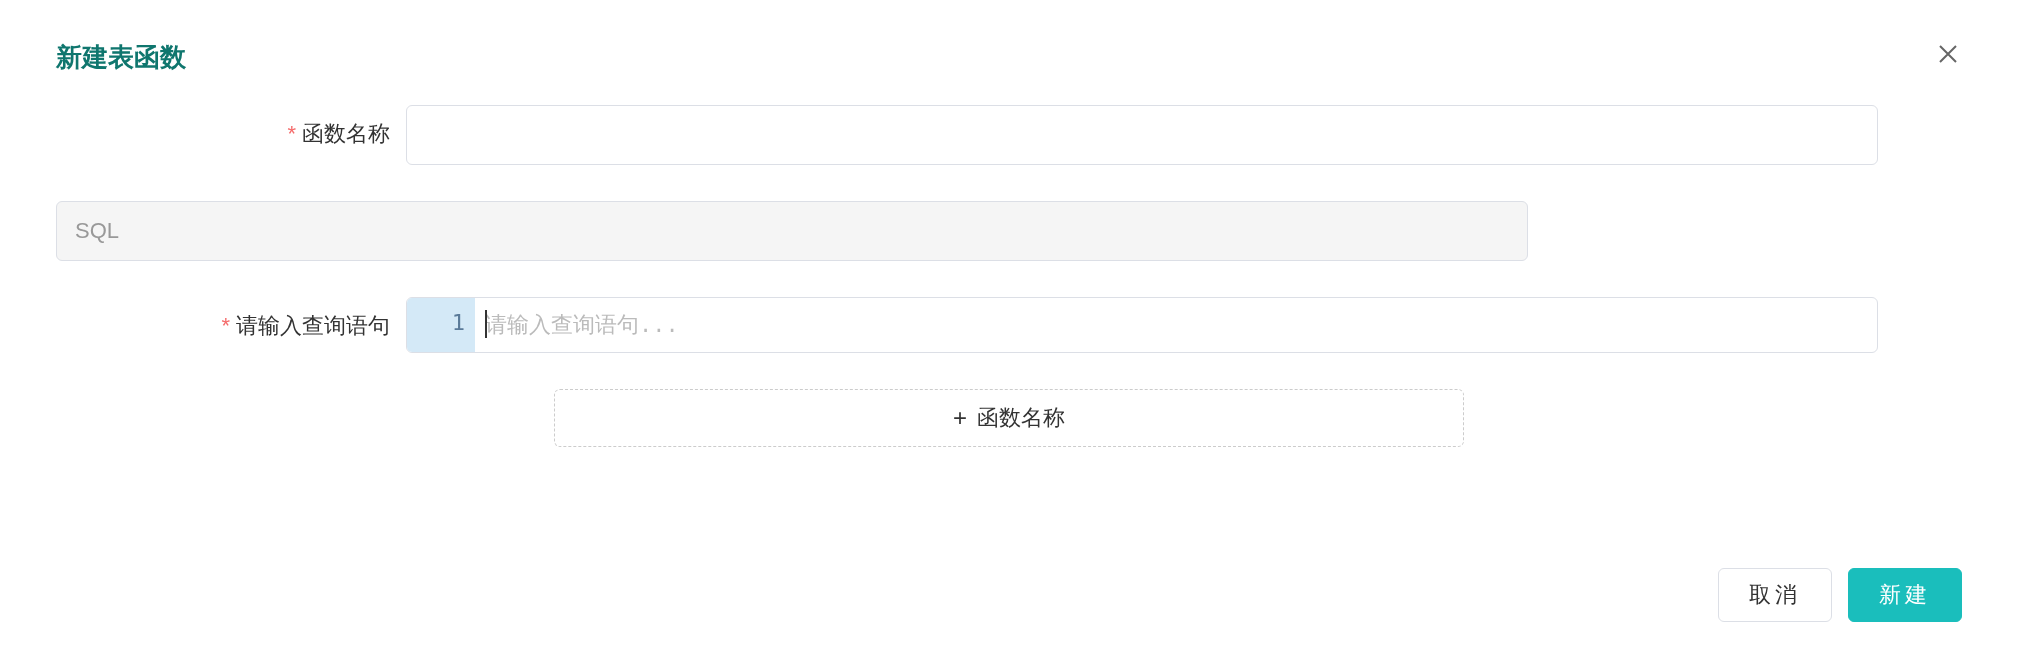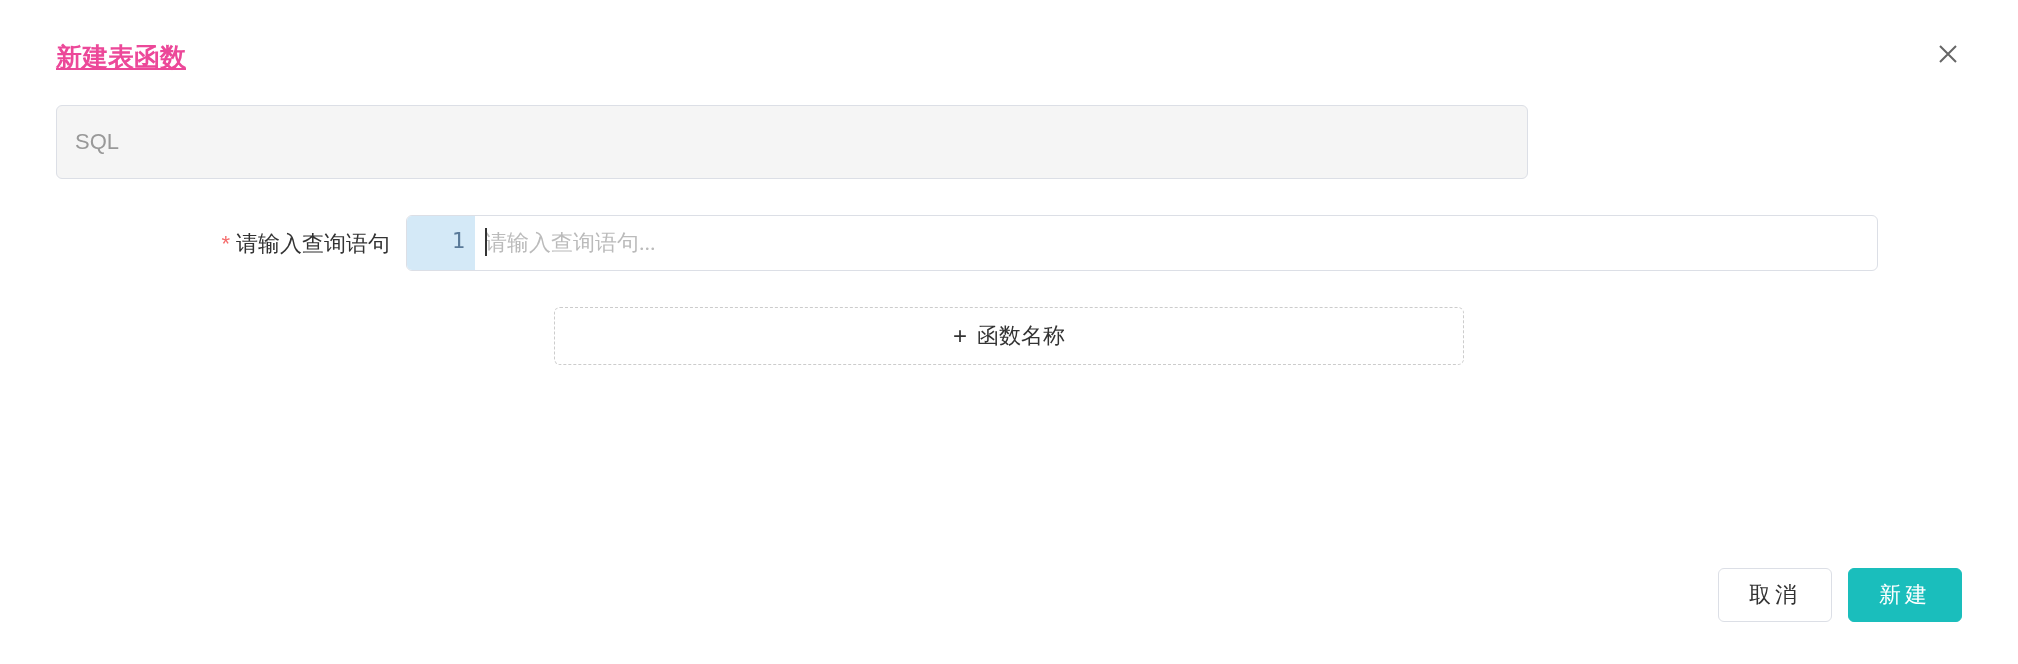--- a/index.html
+++ b/index.html
@@ -19,23 +19,22 @@
       top: 0;
       left: 0;
       width: 2018px;
       height: 664px;
       background: #fff;
       padding: 40px 56px;
     }
     .modal-title {
       font-size: 26px;
       font-weight: 700;
-      color: #ec4899;
+      color: #0f766e;
       margin-bottom: 30px;
-      text-decoration: underline;
     }
     .close-btn {
       position: absolute;
       top: 40px;
       right: 56px;
       cursor: pointer;
       width: 28px;
       height: 28px;
       display: flex;
       align-items: center;
@@ -63,21 +62,21 @@
     .required-star {
       color: #f56c6c;
       margin-right: 6px;
     }
     .form-control {
       flex: 1;
       max-width: 1472px;
     }
     .text-input {
       width: 100%;
-      height: 74px;
+      height: 60px;
       border: 1px solid #dcdfe6;
       border-radius: 6px;
       padding: 0 18px;
       font-size: 22px;
       color: #333;
       outline: none;
       background: #fff;
     }
     .text-input.disabled {
       background: #f5f5f5;
@@ -105,21 +104,21 @@
       font-family: "SF Mono", Monaco, Consolas, monospace;
       font-size: 22px;
       color: #5a7a99;
     }
     .code-content {
       flex: 1;
       padding: 12px 10px;
       position: relative;
     }
     .code-placeholder {
-      font-family: Liberation Serif, serif;
+      font-family: Liberation Mono, monospace;
       font-size: 22px;
       color: #bbb;
       white-space: pre;
     }
     .code-cursor {
       position: absolute;
       left: 10px;
       top: 12px;
       width: 2px;
       height: 28px;
@@ -184,20 +183,28 @@
 
 <div class="modal">
   <div class="modal-title">新建表函数</div>
 
   <div class="close-btn">
     <svg viewBox="0 0 24 24" fill="none">
       <path d="M4 4 L20 20 M20 4 L4 20"></path>
     </svg>
   </div>
 
+  <div class="form-row">
+    <div class="form-label">
+      <span class="required-star">*</span><span>函数名称</span>
+    </div>
+    <div class="form-control">
+      <input type="text" class="text-input" value="" style="">
+    </div>
+  </div>
 
   <div class="form-row">
     <div class="form-control">
       <input type="text" class="text-input disabled" disabled="" value="SQL" style="">
     </div>
   </div>
 
   <div class="form-row">
     <div class="form-label">
       <span class="required-star">*</span><span>请输入查询语句</span>

